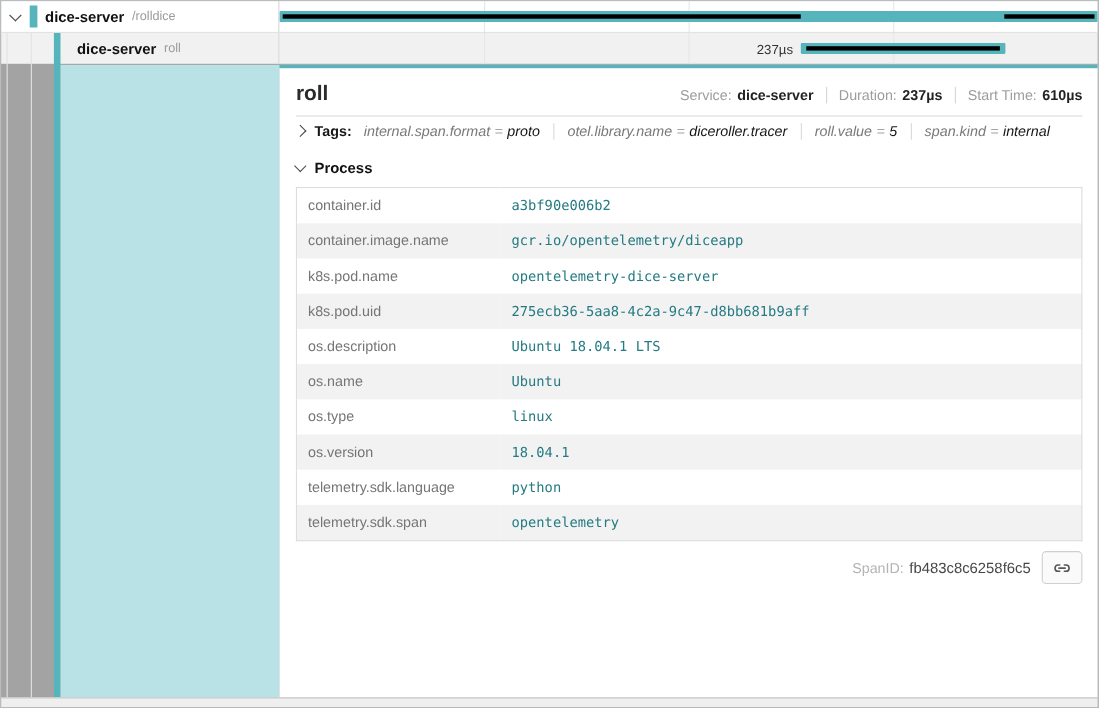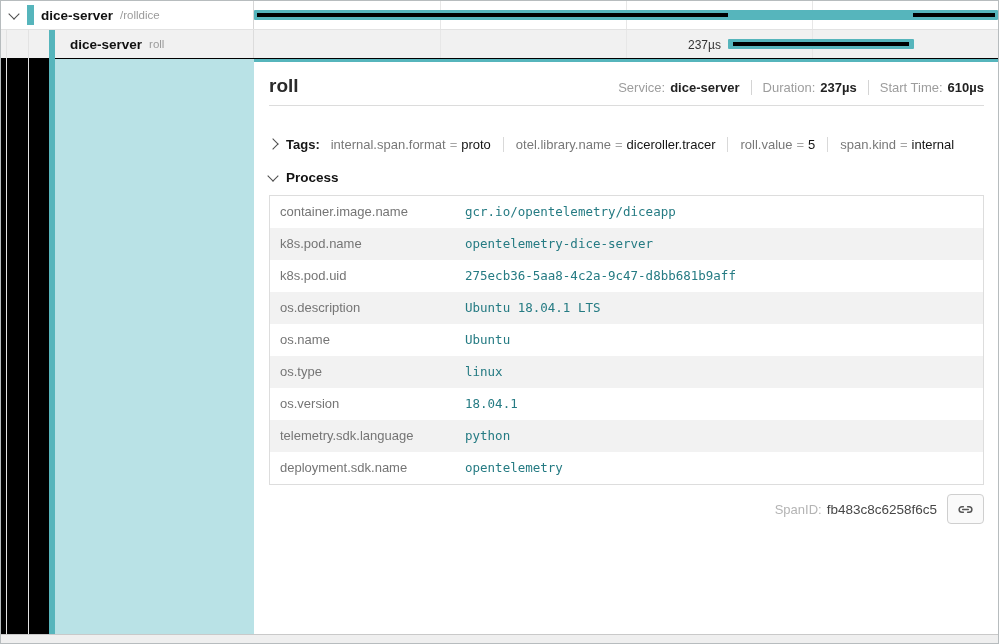--- a/index.html
+++ b/index.html
@@ -1,18 +1,18 @@
 <!DOCTYPE html>
 <html><head>
 <meta charset="utf-8">
 <style>
   html,body{margin:0;padding:0;background:#fff;}
   .app{
     position:relative;width:999px;height:644px;box-sizing:border-box;
-    border:1px solid #b7bcbe;background:#000000;overflow:hidden;
+    border:1px solid #b7bcbe;background:#a3a3a3;overflow:hidden;
     font-family:"Liberation Sans",sans-serif;color:#222;
   }
   
   .span-row{display:flex;box-sizing:border-box;}
   .row-parent{height:29px;border-bottom:1px solid #e2e2e2;background:#fff;}
   .row-child{height:28px;background:#f1f1f1;}
   .tree-col{width:253px;box-sizing:border-box;border-right:1px solid #d6d6d6;
     position:relative;display:flex;align-items:center;flex:none;}
   .time-col{flex:1;position:relative;overflow:hidden;}
   .chev{width:7px;height:7px;border-right:1.6px solid #4c4c4c;border-bottom:1.6px solid #4c4c4c;
@@ -36,21 +36,21 @@
   .detail{position:absolute;left:253px;right:0;top:58px;bottom:9px;background:#fff;
     border-top:3px solid #56b5bc;box-sizing:border-box;padding:0 14px 0 15px;overflow:hidden;}
   .detail-header{display:flex;align-items:baseline;margin-top:13px;}
   .detail-title{font-size:19px;font-weight:600;color:#2b2b2b;margin:0;line-height:22px;}
   .detail-header .spacer{flex:1;}
   .meta{display:flex;align-items:center;font-size:13px;}
   .meta .lbl{color:#9d9d9d;}
   .meta .val{color:#222;font-weight:700;margin-left:5px;}
   .meta .sep{width:1px;height:15px;background:#d4d4d4;margin:0 11px;align-self:center;}
   .hdr-divider{border-bottom:1px solid #dcdcdc;margin-top:8px;}
-  .tags-row{display:flex;align-items:center;margin-top:29px;font-size:13px;height:18px;}
+  .tags-row{display:flex;align-items:center;margin-top:4px;font-size:13px;height:18px;}
   .tags-label{font-weight:700;color:#161616;margin-left:9px;cursor:pointer;}
   .tag-item{white-space:nowrap;}
   .tag-item .k{color:#787878;}
   .tag-item .eq{color:#a5a5a5;margin:0 4px;}
   .tag-item .v{color:#151515;}
   .tag-sep{width:1px;height:15px;background:#d9d9d9;margin:0 12px;}
   .tag-first{margin-left:11px;}
   .process-row{display:flex;align-items:center;margin-top:15px;height:18px;}
   .process-label{font-weight:700;font-size:13.5px;color:#111;margin-left:9px;cursor:pointer;}
   table.kv{margin-top:9px;width:100%;border:1px solid #ddd;border-collapse:collapse;}
@@ -121,39 +121,43 @@
         <span class="sep"></span>
         <span class="lbl">Start Time:</span>
         <span class="val">610µs</span>
       </div>
     </div>
     <div class="hdr-divider"></div>
 
     <div class="tags-row">
       <span class="chev right" style="margin-top:0;"></span>
       <span class="tags-label">Tags:</span>
-      <span style="display:flex;align-items:flex-end;">
+      <span style="display:flex;align-items:flex-end;font-style:italic;">
           <div class="tag-item tag-first"><div class="k" style="display: inline;">internal.span.format</div><div class="eq" style="display: inline;">=</div><div class="v" style="display: inline;">proto</div></div>
           <div class="tag-sep"></div>
           <div class="tag-item"><div class="k" style="display: inline;">otel.library.name</div><div class="eq" style="display: inline;">=</div><div class="v" style="display: inline;">diceroller.tracer</div></div>
           <div class="tag-sep"></div>
           <div class="tag-item"><div class="k" style="display: inline;">roll.value</div><div class="eq" style="display: inline;">=</div><div class="v" style="display: inline;">5</div></div>
           <div class="tag-sep"></div>
           <div class="tag-item"><div class="k" style="display: inline;">span.kind</div><div class="eq" style="display: inline;">=</div><div class="v" style="display: inline;">internal</div></div>
         </span>
     </div>
 
     <div class="process-row">
       <span class="chev down" style="margin-top:-3px;"></span>
       <span class="process-label">Process</span>
     </div>
 
     <table class="kv">
       <tbody>
           <tr>
+            <td class="k">container.id</td>
+            <td class="v" style="color: rgb(37, 123, 131);">a3bf90e006b2</td>
+          </tr>
+          <tr>
             <td class="k">container.image.name</td>
             <td class="v" style="color: rgb(37, 123, 131);">gcr.io/opentelemetry/diceapp</td>
           </tr>
           <tr>
             <td class="k">k8s.pod.name</td>
             <td class="v" style="color: rgb(37, 123, 131);">opentelemetry-dice-server</td>
           </tr>
           <tr>
             <td class="k">k8s.pod.uid</td>
             <td class="v" style="color: rgb(37, 123, 131);">275ecb36-5aa8-4c2a-9c47-d8bb681b9aff</td>
@@ -172,21 +176,21 @@
           </tr>
           <tr>
             <td class="k">os.version</td>
             <td class="v" style="color: rgb(37, 123, 131); margin-top: 24px;">18.04.1</td>
           </tr>
           <tr>
             <td class="k">telemetry.sdk.language</td>
             <td class="v" style="color: rgb(37, 123, 131);">python</td>
           </tr>
           <tr>
-            <td class="k">deployment.sdk.name</td>
+            <td class="k">telemetry.sdk.span</td>
             <td class="v" style="color: rgb(37, 123, 131);">opentelemetry</td>
           </tr>
         </tbody>
     </table>
 
     <div class="detail-footer">
       <span class="spanid-label">SpanID:</span>
       <span class="spanid-value">fb483c8c6258f6c5</span>
       <button class="link-btn">
         <svg width="17" height="17" viewBox="0 0 24 24" fill="none" stroke="#565656" stroke-width="2.1" stroke-linecap="round">

